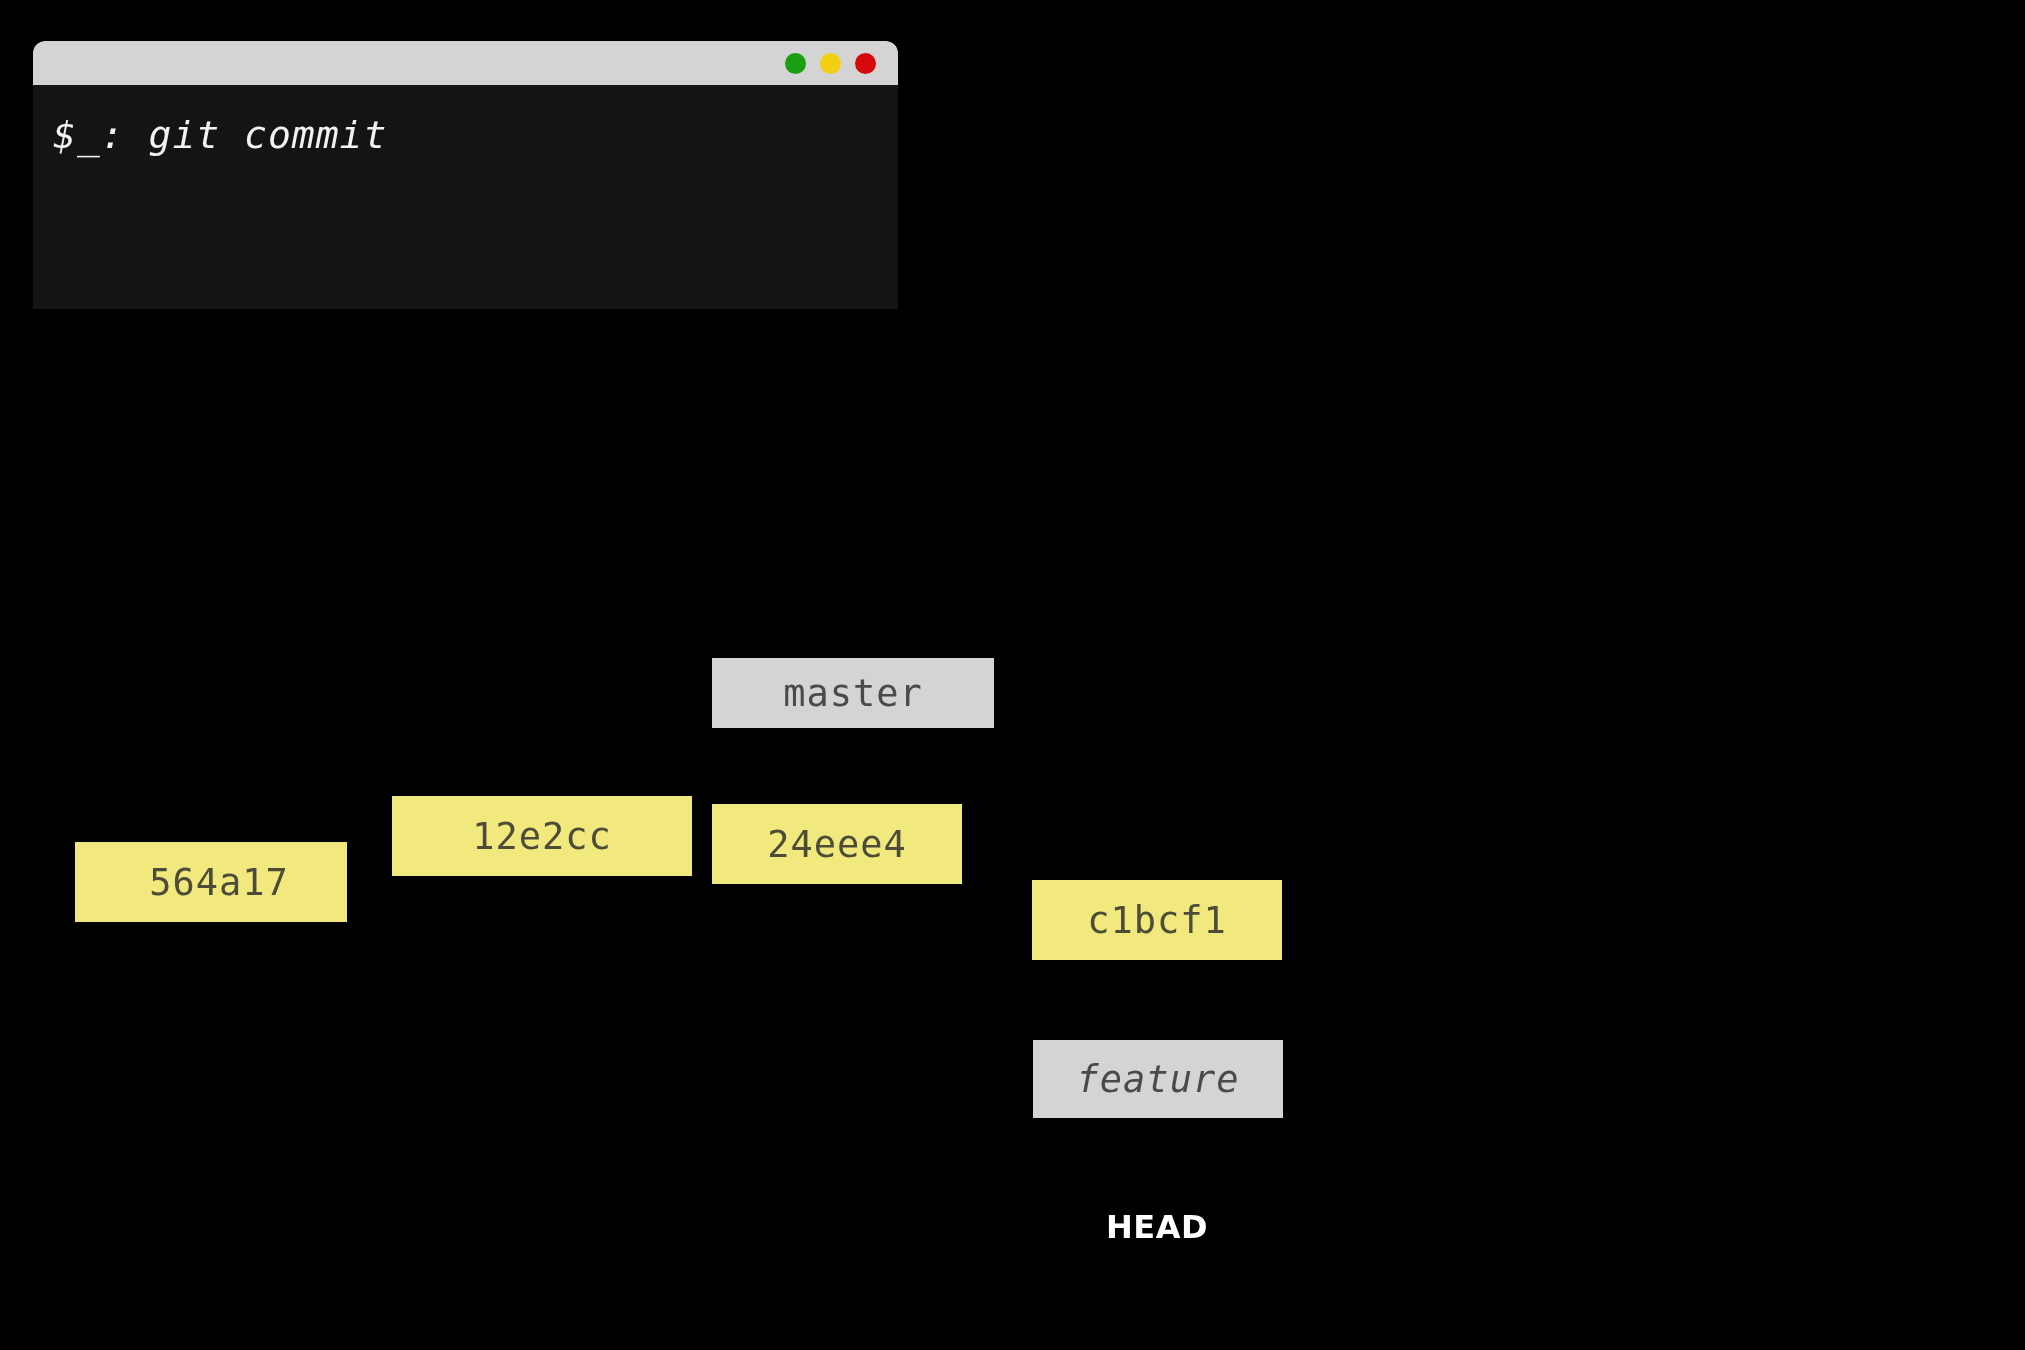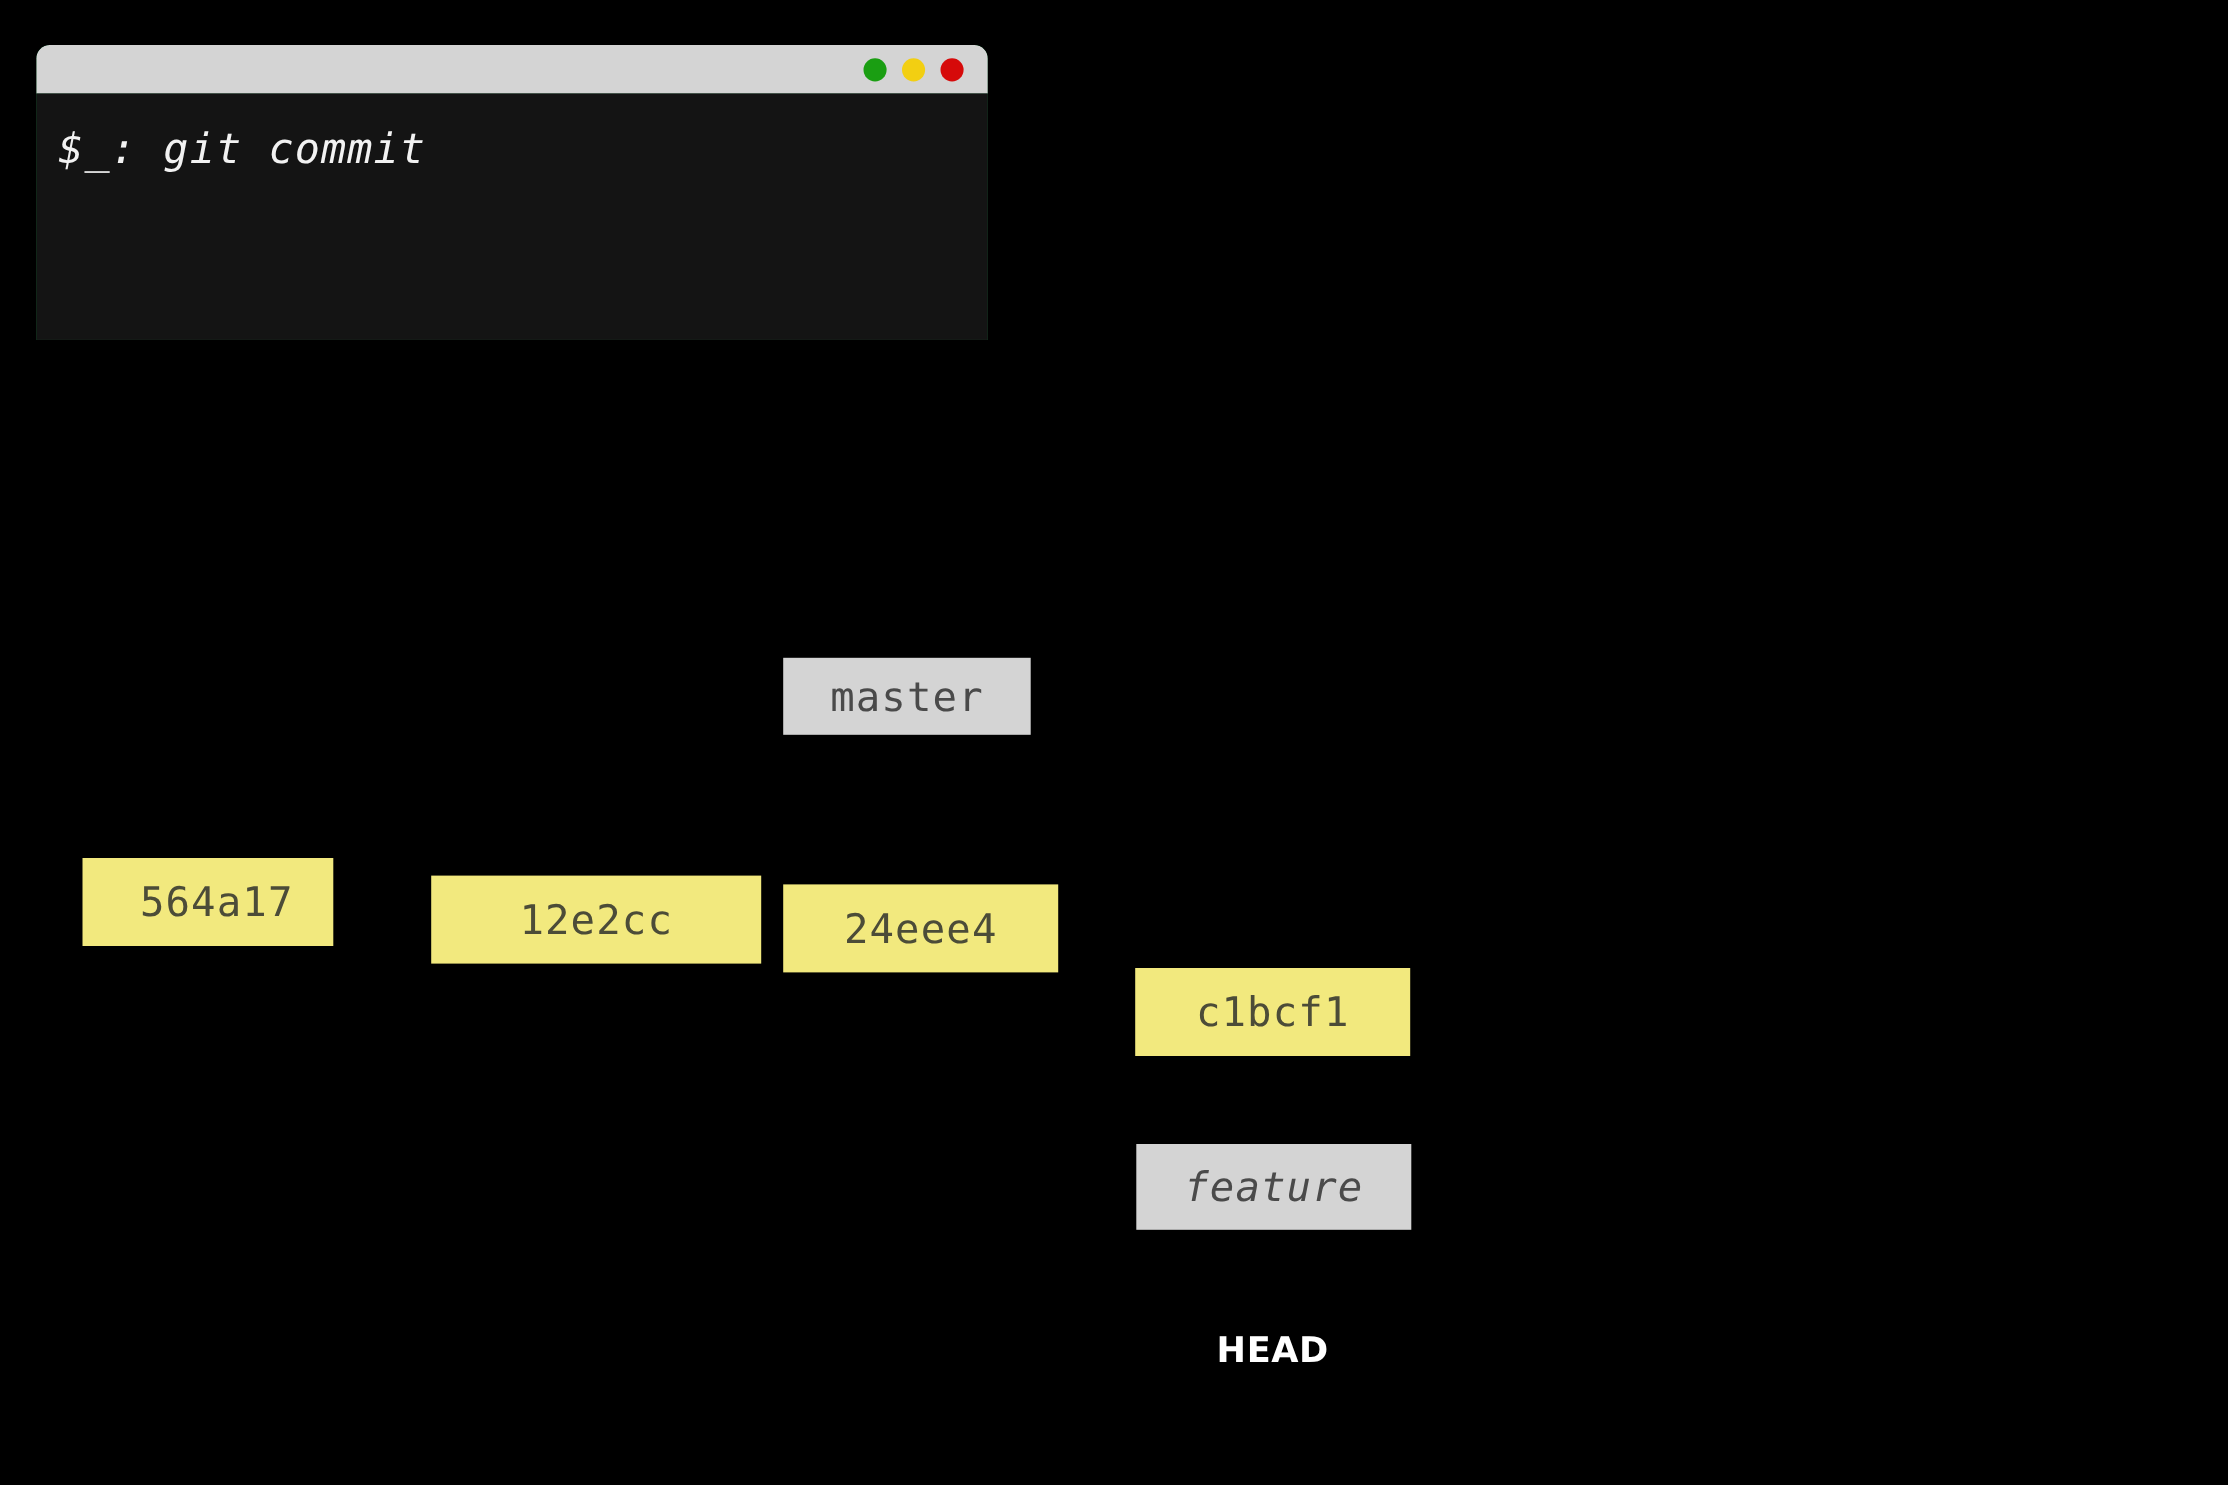--- a/index.html
+++ b/index.html
@@ -125,24 +125,24 @@
       </div>
     </div>
 
     <div class="terminal-body">
       <div class="terminal-line">$_: git commit</div>
     </div>
 
   </div>
 
   <div id="graph-layer">
-      <div class="node node-ref" style="left: 712px; top: 598px; width: 225px; height: 70px;">
+      <div class="node node-ref" style="left: 712px; top: 658px; width: 282px; height: 70px;">
         <span>master</span>
       </div>
-      <div class="node node-commit" style="left: 75px; top: 780px; width: 228px; height: 80px; padding-left: 16px;">
+      <div class="node node-commit" style="left: 75px; top: 842px; width: 272px; height: 80px; padding-left: 16px;">
         <span>564a17</span>
       </div>
       <div class="node node-commit" style="left: 392px; top: 796px; width: 300px; height: 80px; text-align: center;">
         <span>12e2cc</span>
       </div>
       <div class="node node-commit" style="left: 712px; top: 804px; width: 250px; height: 80px;">
         <span>24eee4</span>
       </div>
       <div class="node node-commit" style="left: 1032px; top: 880px; width: 250px; height: 80px;">
         <span>c1bcf1</span>

